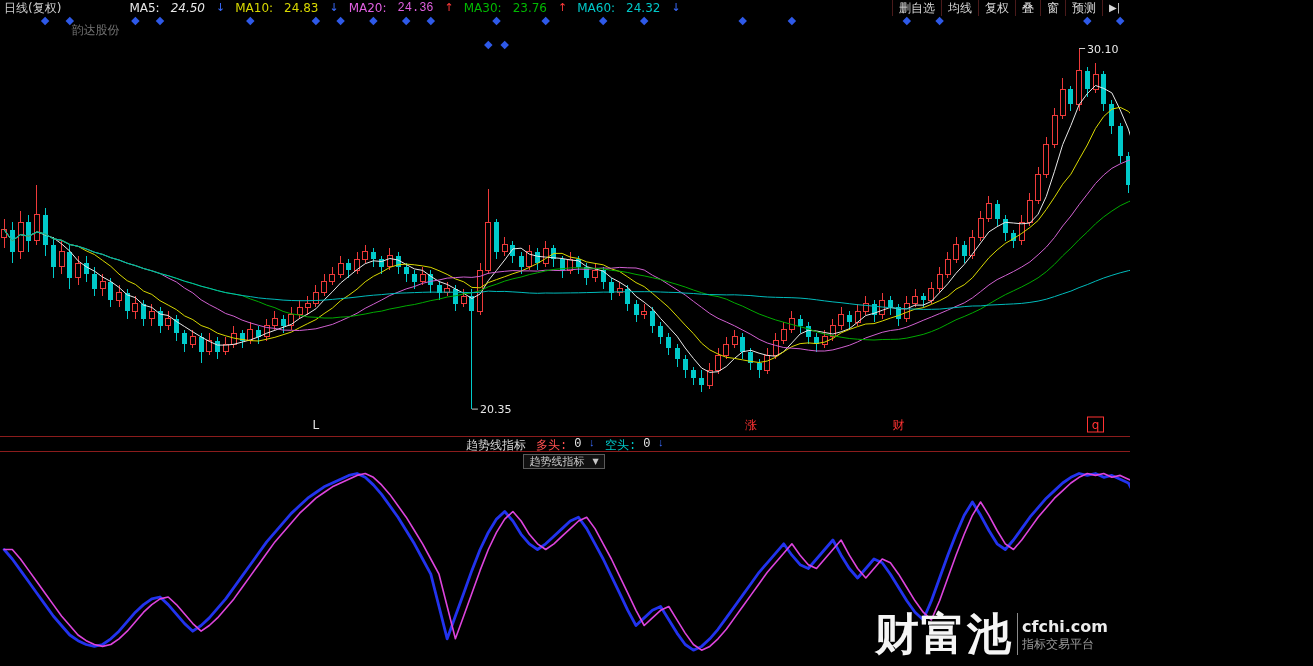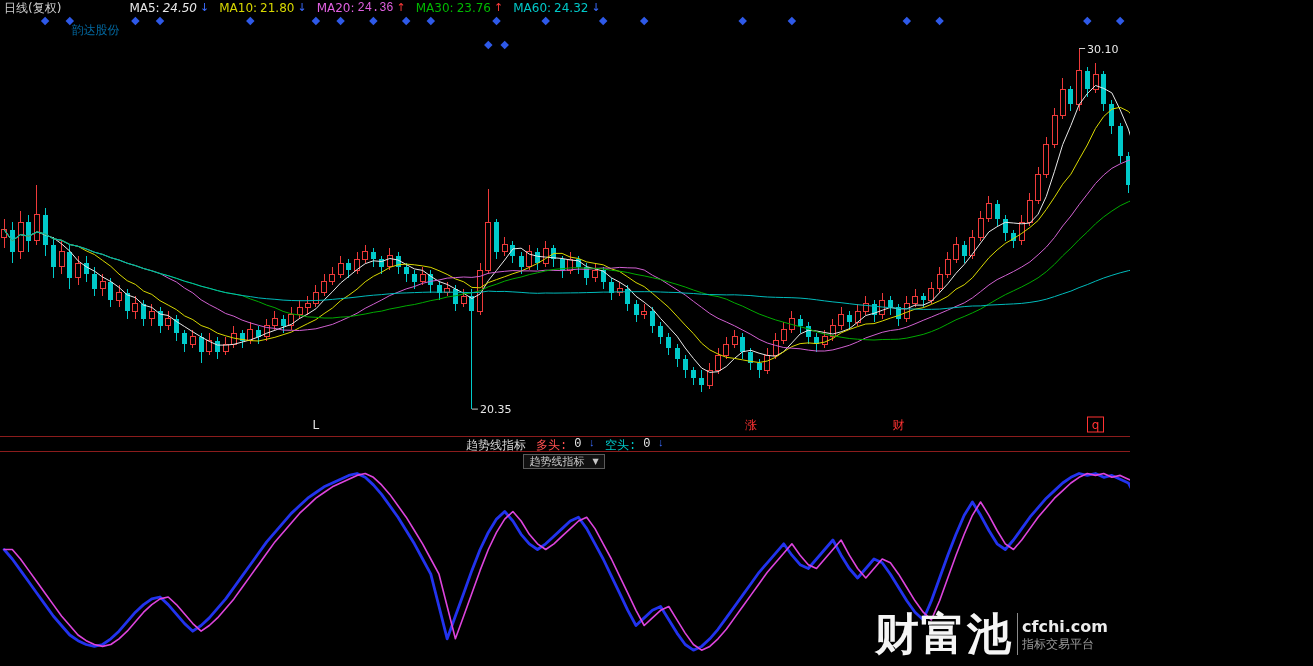--- a/index.html
+++ b/index.html
@@ -3,22 +3,22 @@
 <meta charset="utf-8">
 <style>
   html,body{margin:0;padding:0;background:#000;}
   .app{position:relative;width:1130px;height:666px;background:#000;overflow:hidden;
        font-family:"DejaVu Sans","Liberation Sans",sans-serif;}
   
   .topbar{height:16px;display:flex;justify-content:space-between;align-items:center;
           font-size:12px;line-height:16px;padding:0 4px;white-space:nowrap;}
   .topbar .tleft{display:flex;gap:10px;align-items:center;}
   .period{color:#d0d0d0;}
-  .stock{color:#0369a1;margin-top:44px;}
-  .ma-item{display:inline-flex;gap:3px;}
+  .stock{color:#737373;margin-top:44px;}
+  .ma-item{display:inline-flex;gap:11px;}
   .arrow{font-size:11px;}
   .topbar .tright{display:flex;align-items:center;}
   .tb-btn{padding:0 6px;border-left:1px solid #4a1a1a;color:#d8d8d8;font-size:12px;cursor:pointer;}
   .tb-nav{padding:0 6px;border-left:1px solid #4a1a1a;color:#d8d8d8;font-size:10px;cursor:pointer;}
   
   .main-chart{position:relative;width:1313px;height:420px;}
   .main-chart svg,.ind-chart svg{display:block;}
   svg text{font-family:"DejaVu Sans","Liberation Sans",sans-serif;}
   
   .ind-header{height:16px;box-sizing:border-box;border-top:1px solid #8b1c1c;border-bottom:1px solid #8b1c1c;
@@ -47,40 +47,49 @@
       <span class="period">日线(复权)</span>
       <span class="stock">韵达股份</span>
 
       <span class="ma-item">
         <span style="color: rgb(232, 232, 232);">MA5:</span>
         <span style="color: rgb(232, 232, 232); font-style: italic;">24.50</span>
         <span class="arrow" style="color: rgb(58, 107, 255);">↓</span>
       </span>
       <span class="ma-item">
         <span style="color: rgb(216, 216, 0);">MA10:</span>
-        <span style="color: rgb(216, 216, 0);">21.80</span>
+        <span style="color: rgb(216, 216, 0);">24.83</span>
         <span class="arrow" style="color: rgb(58, 107, 255);">↓</span>
       </span>
       <span class="ma-item">
         <span style="color: rgb(224, 96, 224);">MA20:</span>
         <span style="color: rgb(224, 96, 224); font-family: Liberation Mono, monospace;">24.36</span>
         <span class="arrow" style="color: rgb(255, 58, 58);">↑</span>
       </span>
       <span class="ma-item">
         <span style="color: rgb(0, 184, 0);">MA30:</span>
         <span style="color: rgb(0, 184, 0);">23.76</span>
         <span class="arrow" style="color: rgb(255, 58, 58);">↑</span>
       </span>
       <span class="ma-item">
         <span style="color: rgb(0, 200, 200);">MA60:</span>
         <span style="color: rgb(0, 200, 200);">24.32</span>
         <span class="arrow" style="color: rgb(58, 107, 255);">↓</span>
       </span>
     </div>
 
+    <nav class="tright">
+      <span class="tb-btn">删自选</span>
+      <span class="tb-btn">均线</span>
+      <span class="tb-btn">复权</span>
+      <span class="tb-btn">叠</span>
+      <span class="tb-btn">窗</span>
+      <span class="tb-btn">预测</span>
+      <span class="tb-nav">▶|</span>
+    </nav>
   </header>
 
   <div class="main-chart">
     <svg id="main-svg" width="1313" height="420" viewBox="0 0 1313 420">
         <g shape-rendering="crispEdges">
           <line x1="4.1" y1="202.6" x2="4.1" y2="232.2" stroke="#ee3a3a"></line>
           <rect x="1.6" y="213.7" width="5" height="7.4" fill="#000" stroke="#ee3a3a"></rect>
           <line x1="12.3" y1="206.3" x2="12.3" y2="247.0" stroke="#00caca"></line>
           <rect x="9.8" y="213.7" width="5" height="22.2" fill="#00caca"></rect>
           <line x1="20.5" y1="195.2" x2="20.5" y2="243.3" stroke="#ee3a3a"></line>

